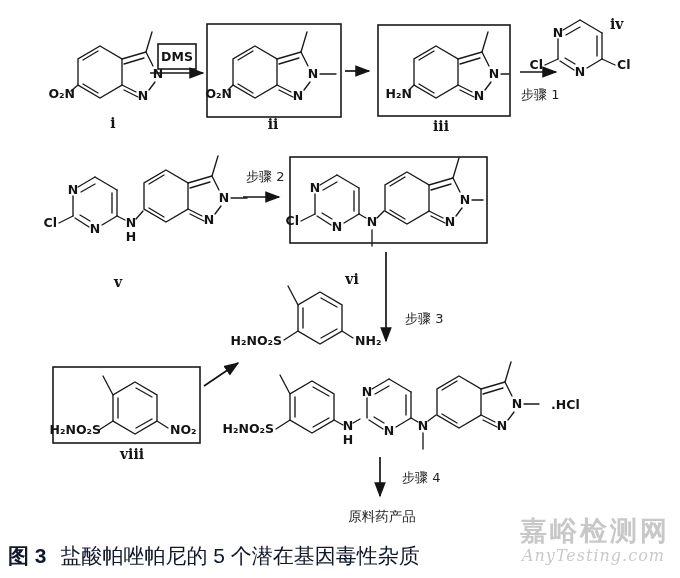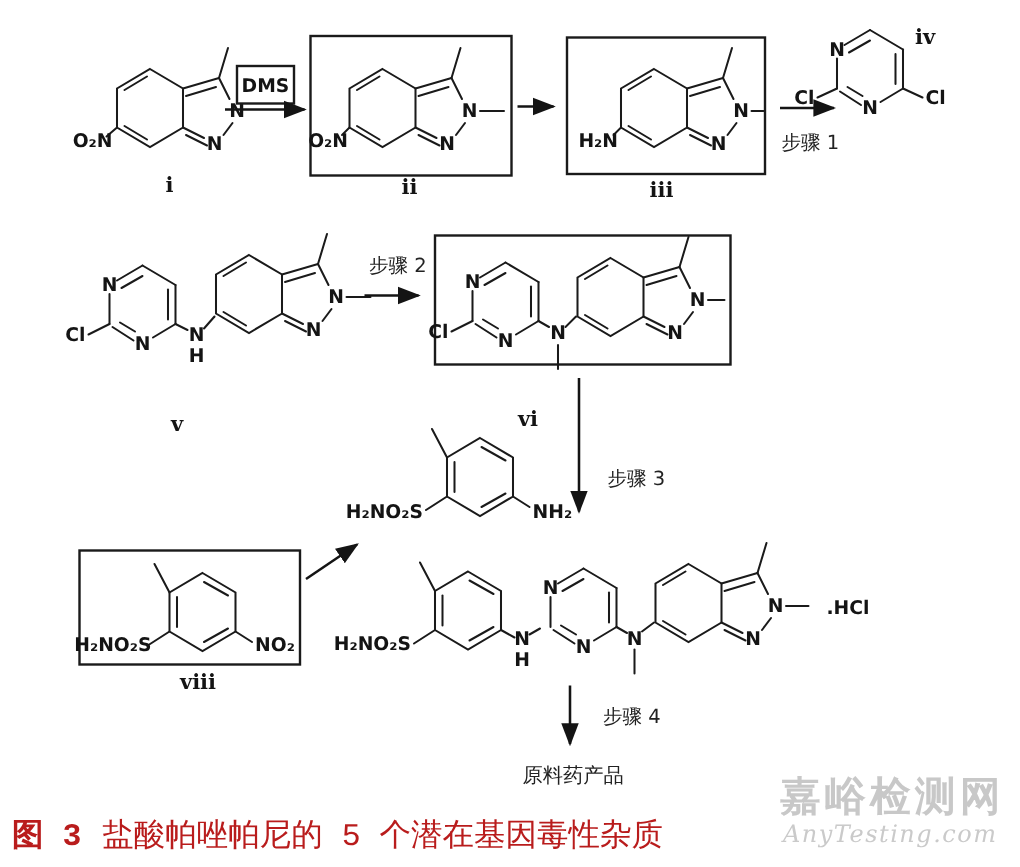--- a/index.html
+++ b/index.html
@@ -6,21 +6,21 @@
   #canvas{position:relative;width:680px;height:578px;background:#ffffff;overflow:hidden;
           font-family:"DejaVu Sans",sans-serif;}
   svg{position:absolute;left:0;top:0;}
   .bond{stroke:#1a1a1a;stroke-width:1.35;fill:none;stroke-linecap:round;}
   .bx{fill:none;stroke:#1a1a1a;stroke-width:1.6;}
   .atom{font:600 12.5px "DejaVu Sans",sans-serif;fill:#141414;}
   .lbl{font:bold 14px "DejaVu Serif",serif;fill:#141414;}
   .step{font:13px "DejaVu Sans",sans-serif;fill:#222;}
   .arrow{stroke:#141414;stroke-width:1.7;fill:none;}
   #caption{position:absolute;left:8px;top:542px;width:560px;
-           font-family:Liberation Mono, monospace;font-size:21px;color:#b91c1c;white-space:nowrap;}
+           font-family:Liberation Sans, sans-serif;font-size:21px;color:#0f172a;white-space:nowrap;}
   #caption .tag{font-weight:bold;margin-right:14px;}
   #wm-cn{position:absolute;left:520px;top:513px;font-family:"DejaVu Sans",sans-serif;
          font-size:27px;font-weight:bold;letter-spacing:3px;color:#c8c8c8;}
   #wm-en{position:absolute;left:522px;top:546px;font-family:"DejaVu Serif",serif;
          font-style:italic;font-size:16px;letter-spacing:1px;color:#cacaca;}
 </style>
 </head>
 <body>
 
 <div id="canvas">

